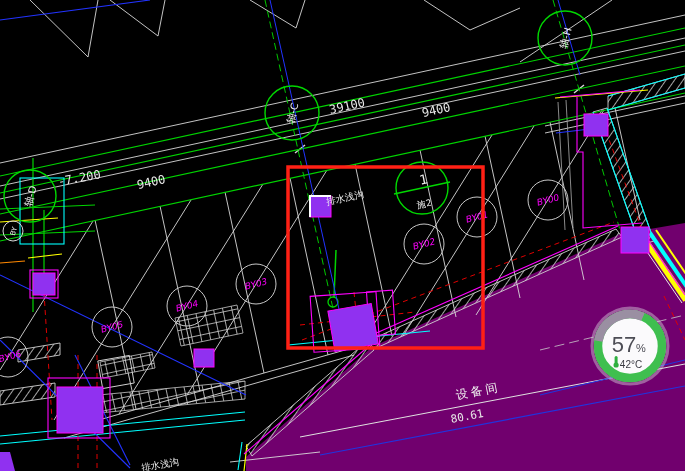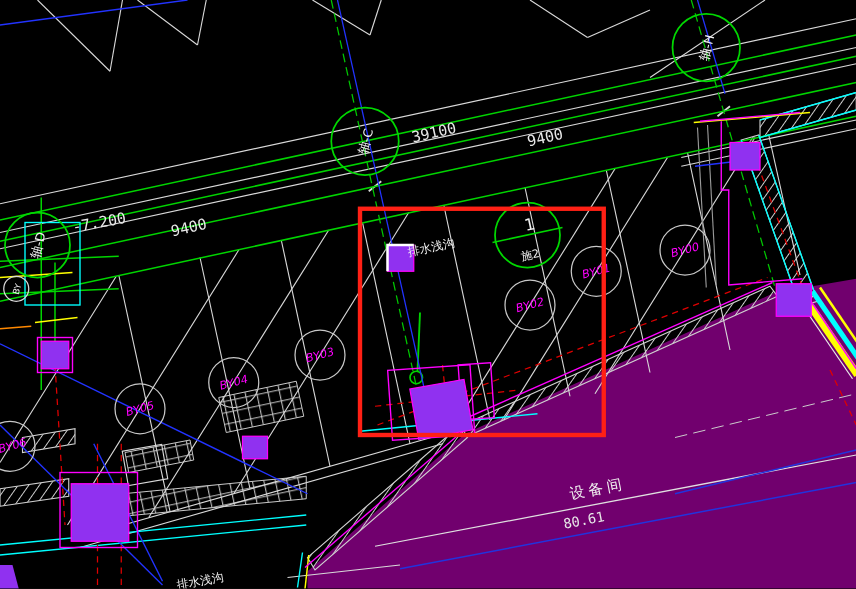--- a/index.html
+++ b/index.html
@@ -251,13 +251,28 @@
     <text x="80" y="182" text-anchor="middle" font-size="12" class="dim" transform="rotate(-10 80 182)">-7.200</text>
     <text x="345" y="201" text-anchor="middle" font-size="9.5" class="cjk" transform="rotate(-12 345 198)">排水浅沟</text>
     <text x="478" y="395" text-anchor="middle" font-size="12" letter-spacing="3" class="cjk" transform="rotate(-11 478 391)">设备间</text>
     <text x="467" y="420" text-anchor="middle" font-size="11" class="dim" transform="rotate(-11 467 416)">80.61</text>
     <text x="160" y="468" text-anchor="middle" font-size="9.5" class="cjk" transform="rotate(-10 160 464)">排水浅沟</text>
   </g>
 
   <rect x="288" y="167" width="195" height="181" fill="none" stroke="#ff2015" stroke-width="3.5"></rect>
 </svg>
 
+<div id="gauge">
+  <svg width="84" height="84" viewBox="0 0 84 84">
+    <circle cx="42" cy="42" r="38" fill="none" stroke="#d9d2de" stroke-opacity="0.45" stroke-width="3"></circle>
+    <circle cx="42" cy="42" r="36" fill="#fbfafc"></circle>
+    <circle cx="42" cy="42" r="32" fill="none" stroke="#3fbf4f" stroke-width="8.5"></circle>
+    <path d="M28.5,71 A32,32 0 0 1 17.5,21.5" fill="none" stroke="#9a8fa2" stroke-width="8.5" transform="rotate(74 42 42)"></path>
+    <text x="36" y="48" text-anchor="middle" font-size="22" class="pct">57</text>
+    <text x="53" y="48" text-anchor="middle" font-size="11" class="pct">%</text>
+    <g>
+      <rect x="26.6" y="52" width="3" height="8" rx="1.5" fill="#2eaf3e"></rect>
+      <circle cx="28.1" cy="61" r="2.6" fill="#2eaf3e"></circle>
+    </g>
+    <text x="43" y="64" text-anchor="middle" font-size="10" class="tmp">42°C</text>
+  </svg>
 </div>
+</div>
 
 </body></html>

